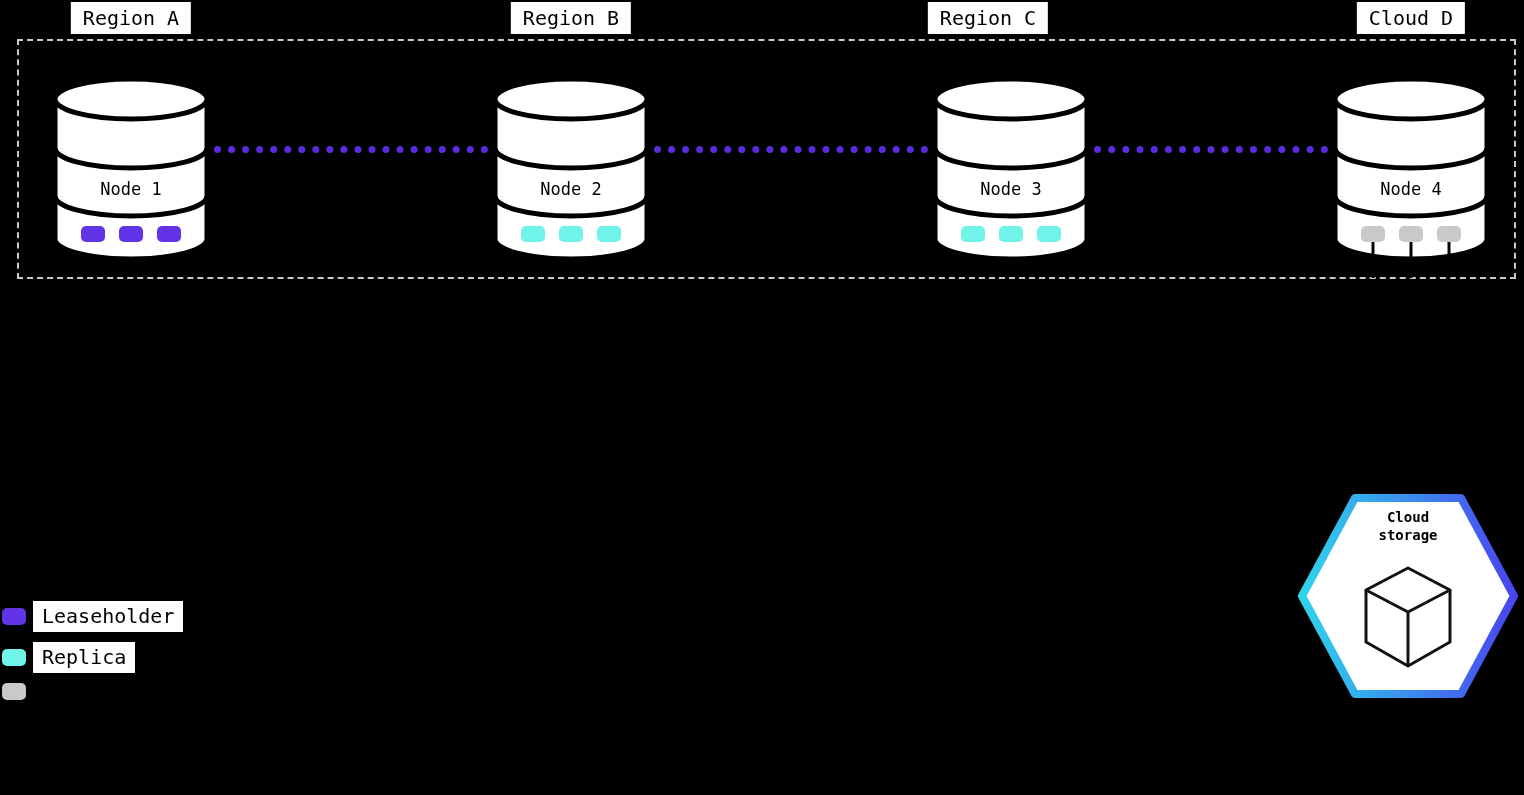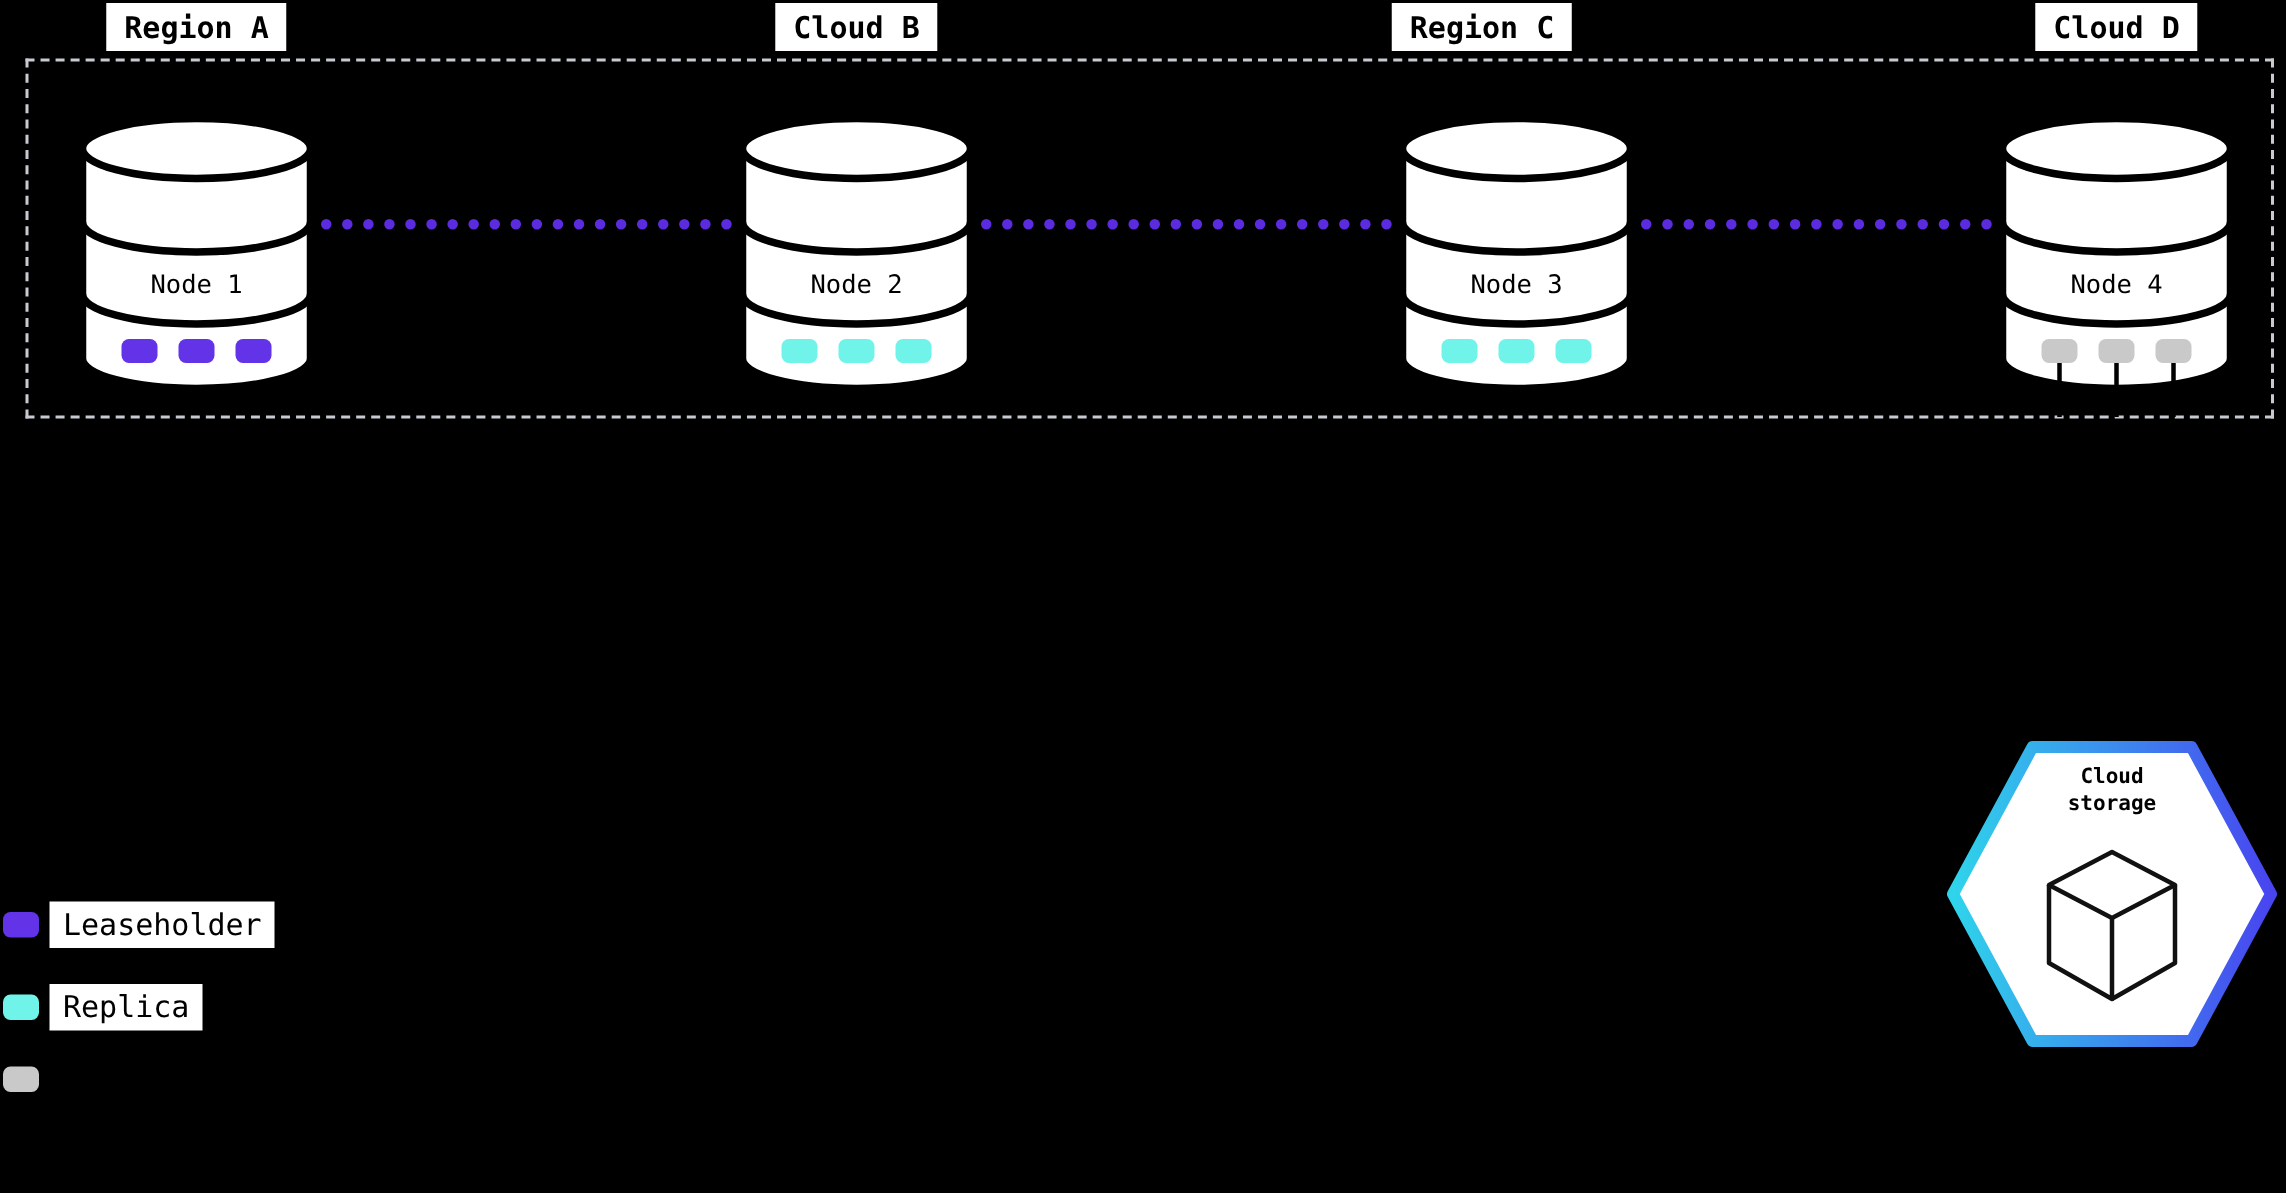--- a/index.html
+++ b/index.html
@@ -3,21 +3,21 @@
 <meta charset="utf-8">
 <style>
   html,body{margin:0;padding:0;background:#000;}
   .stage{
     position:relative;width:1524px;height:795px;background:#000;overflow:hidden;
     font-family:"DejaVu Sans Mono","Liberation Mono",monospace;
   }
   
   .region-label{
     position:absolute;top:2px;transform:translateX(-50%);
-    background:#fff;color:#000;font-weight:bold;font-size:20px;
+    background:#fff;color:#000;font-weight:normal;font-size:20px;
     padding:4px 12px;white-space:nowrap;line-height:1.2;
   }
   
   .cluster-box{
     position:absolute;left:17px;top:39px;width:1499px;height:240px;
     border:2px dashed #c7cbd1;box-sizing:border-box;
   }
   
   .connector{
     position:absolute;top:146px;height:0;
@@ -27,40 +27,40 @@
   .node{position:absolute;top:76px;overflow:visible;}
   .cyl-body{fill:#fff;stroke:#000;stroke-width:5;}
   .cyl-line{fill:none;stroke:#000;stroke-width:5;}
   .node-label{font-family:"DejaVu Sans Mono","Liberation Mono",monospace;font-size:17px;fill:#000;text-anchor:middle;}
   .chip{stroke:none;}
   .fill-leaseholder{fill:var(--leaseholder,#6333E8);}
   .fill-replica{fill:var(--replica,#70F4E9);}
   .fill-nonvoting{fill:var(--nonvoting,#C9C9C9);}
   .droplink{stroke:#000;stroke-width:3;}
   
-  .legend{position:absolute;left:2px;top:601px;display:flex;flex-direction:column;gap:24px;}
+  .legend{position:absolute;left:2px;top:601px;display:flex;flex-direction:column;gap:10px;}
   .legend-row{display:flex;align-items:center;gap:7px;}
   .legend-swatch{width:24px;height:17px;border-radius:5px;flex:none;}
   .sw-leaseholder{background:var(--leaseholder,#6333E8);}
   .sw-replica{background:var(--replica,#70F4E9);}
   .sw-nonvoting{background:var(--nonvoting,#C9C9C9);}
   .legend-label{background:#fff;color:#000;font-size:20px;padding:3px 9px;white-space:nowrap;line-height:1.25;}
   
   .hex{position:absolute;left:1298px;top:490px;overflow:visible;}
   .hex-shape{fill:#fff;stroke:url(#hexgrad);stroke-width:8;stroke-linejoin:round;}
   .hex-text{font-family:"DejaVu Sans Mono","Liberation Mono",monospace;font-size:14px;font-weight:bold;fill:#000;text-anchor:middle;}
   .cube{fill:none;stroke:#111;stroke-width:3;stroke-linejoin:round;}
 </style>
 </head>
 <body>
 
 <div class="stage">
 
   <div class="region-label" style="left:131px">Region A</div>
-  <div class="region-label" style="left:571px">Cloud B</div>
+  <div class="region-label" style="left:571px">Region B</div>
   <div class="region-label" style="left:988px">Region C</div>
   <div class="region-label" style="left:1411px">Cloud D</div>
 
   <div class="cluster-box"></div>
 
   <div class="connector" style="left:214px;width:274px"></div>
   <div class="connector" style="left:654px;width:274px"></div>
   <div class="connector" style="left:1094px;width:234px"></div>
 
   <svg class="node" style="left:51px" width="160" height="205" viewBox="0 0 160 205">

